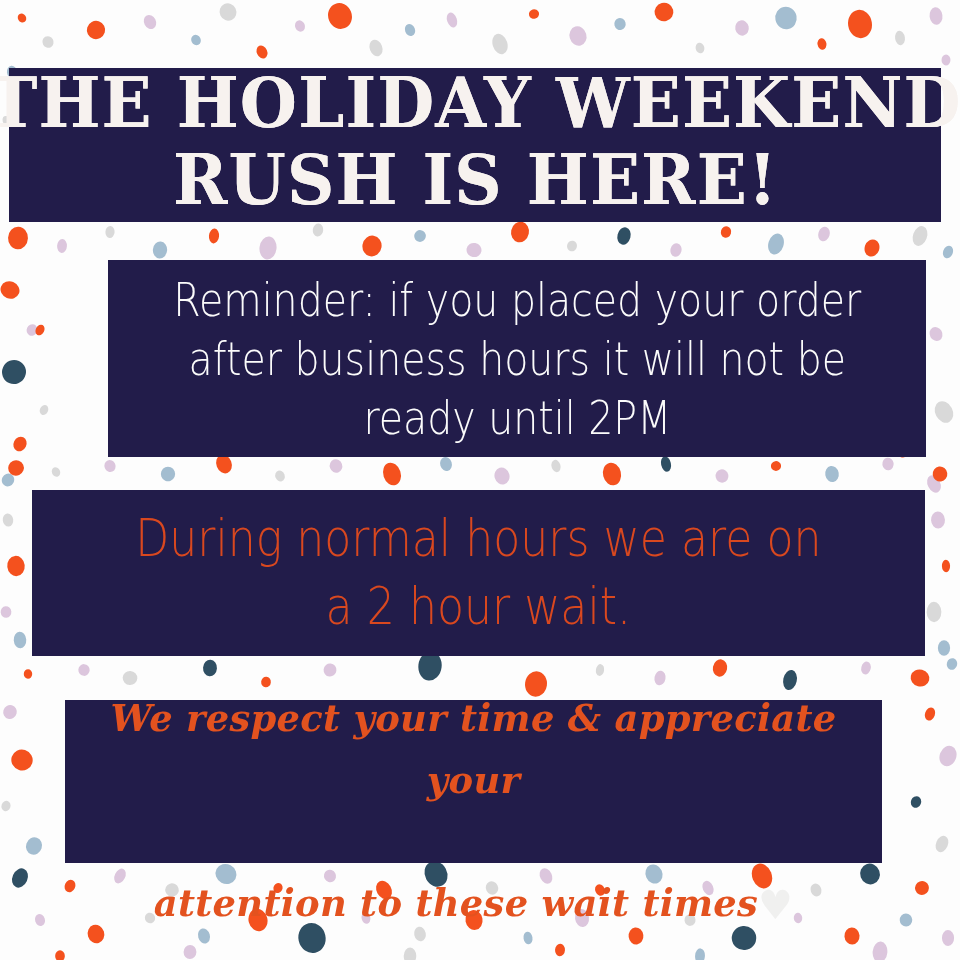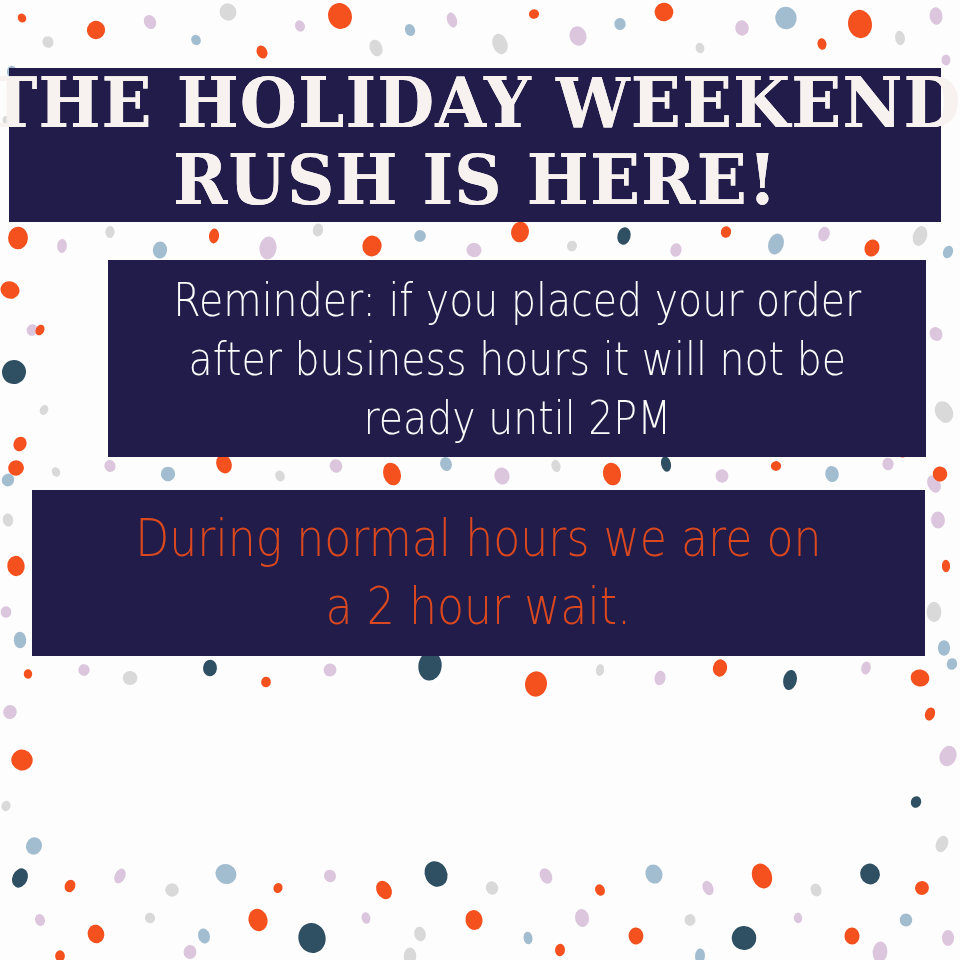--- a/index.html
+++ b/index.html
@@ -301,14 +301,20 @@
     <div id="reminder-text">Reminder: if you placed your order
 after business hours it will not be
 ready until 2PM</div>
   </div>
 
   <div class="band" id="wait-band">
     <div id="wait-text">During normal hours we are on
 a 2 hour wait.</div>
   </div>
 
+  <div class="band" id="thanks-band">
+    <div id="thanks-text">
+      <span>We respect your time &amp; appreciate your</span><br>
+      <span>attention to these wait times</span><span class="heart">♥</span>
+    </div>
+  </div>
 
 </div>
 
 </body></html>

